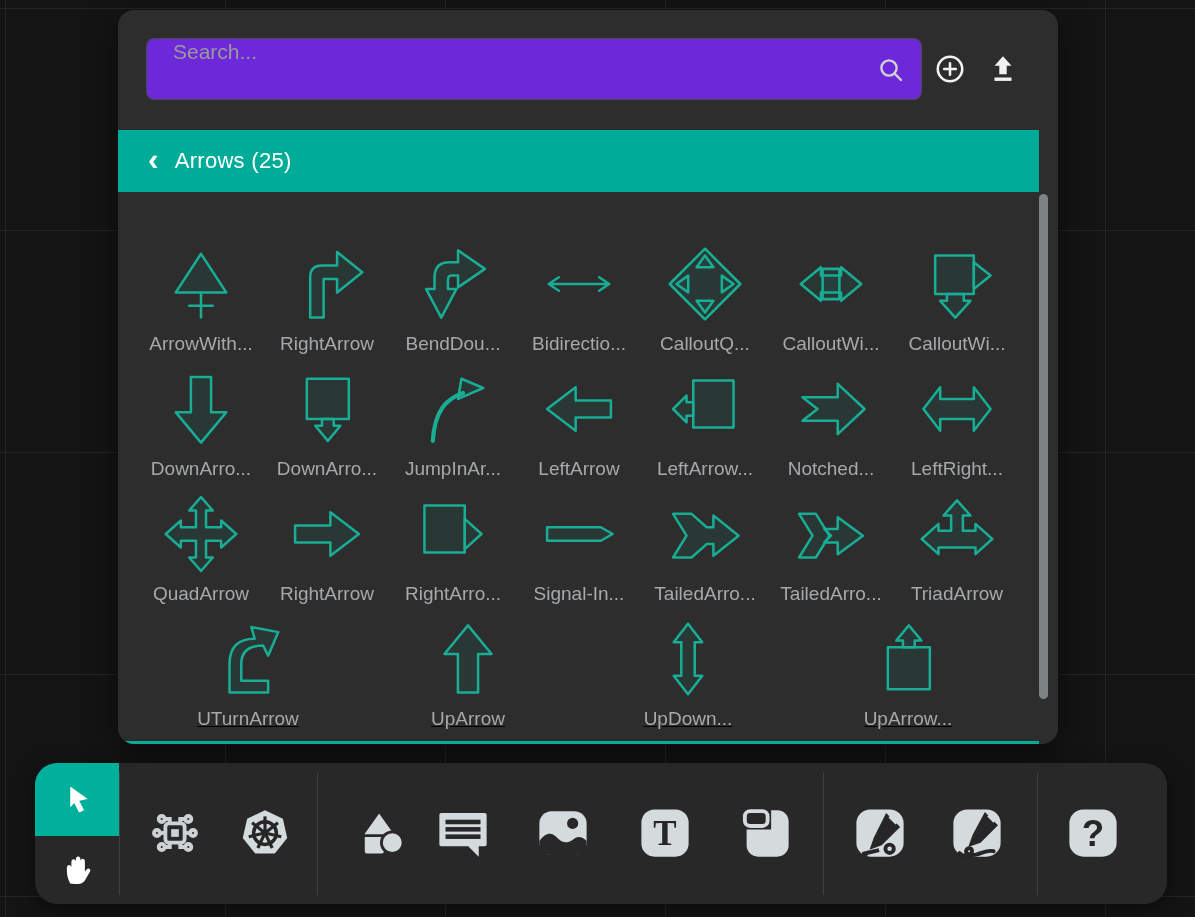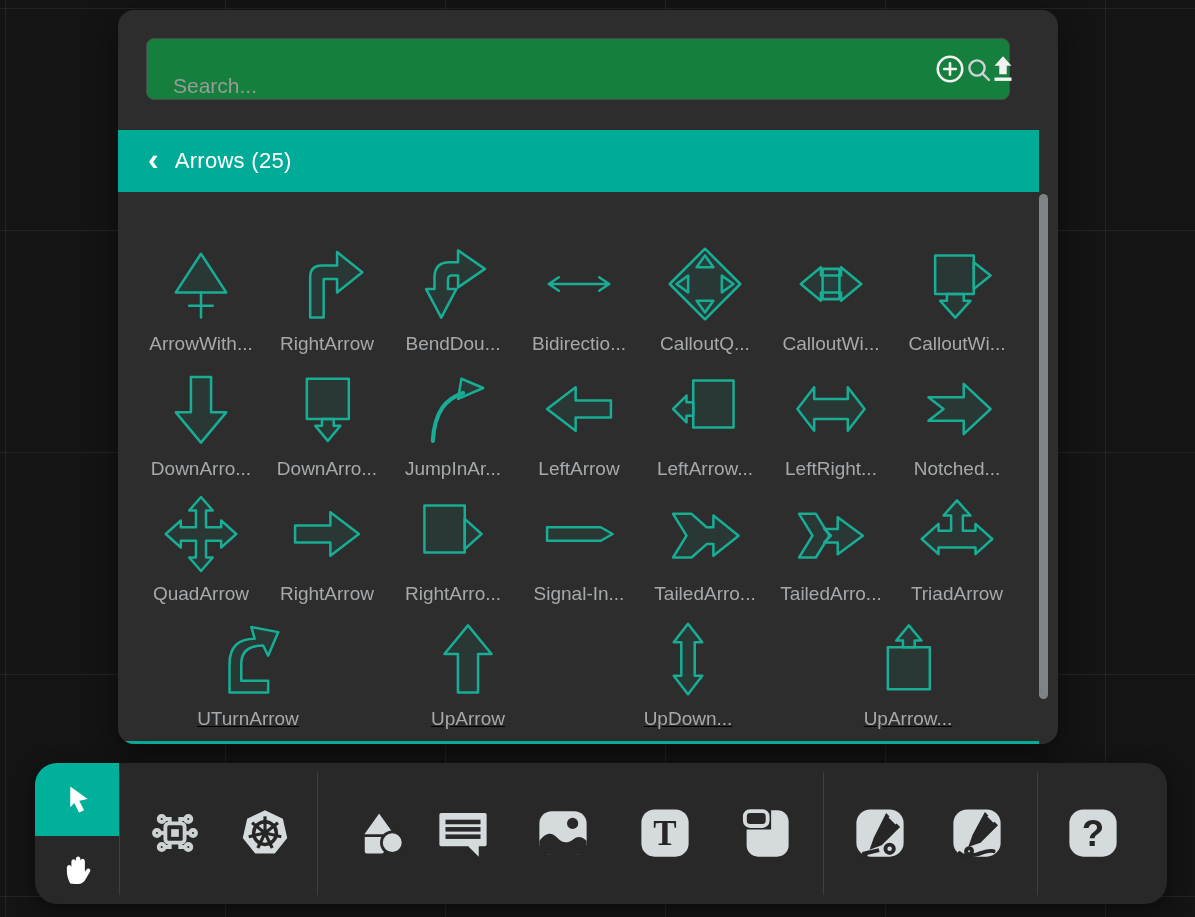--- a/index.html
+++ b/index.html
@@ -8,22 +8,22 @@
   #stage{position:relative;width:1195px;height:917px;overflow:hidden;background:#141414;
     background-image:
       linear-gradient(to right,#242424 1px,transparent 1px),
       linear-gradient(to bottom,#242424 1px,transparent 1px);
     background-size:220px 222px;
     background-position:5px 8px;}
 
   
   .panel{position:absolute;left:118px;top:10px;width:940px;height:734px;background:#2d2d2d;
     border-radius:16px;box-shadow:0 10px 30px rgba(0,0,0,.5);}
-  .search-box{position:absolute;left:28px;top:28px;width:864px;height:62px;background:#15803d;
-    border:1px solid #4a4a4a;border-radius:8px;display:flex;align-items:flex-end;padding:0 52px 0 24px;}
+  .search-box{position:absolute;left:28px;top:28px;width:776px;height:62px;background:#6d28d9;
+    border:1px solid #4a4a4a;border-radius:8px;display:flex;align-items:flex-start;padding:0 52px 0 24px;}
   .search-box input{flex:1;background:transparent;border:none;outline:none;color:#ddd;
     font-size:21px;font-family:"Liberation Sans",sans-serif;}
   .search-box input::placeholder{color:#9a9a9a;}
   .search-mag{position:absolute;right:14px;top:15px;}
   .top-icon-btn{position:absolute;top:38px;width:42px;height:42px;background:transparent;border:none;
     padding:0;cursor:pointer;display:flex;align-items:center;justify-content:center;}
   .btn-add{left:811px;}
   .btn-upload{left:864px;}
 
   .cat-header{position:absolute;left:0;top:120px;width:921px;height:62px;background:#00ac97;
@@ -203,32 +203,32 @@
               <svg class="shape-svg" viewBox="0 0 100 100">
                 <path d="M36 16 H84 V72 H36 Z"></path>
                 <path d="M36 42 H28 V34 L12 50 L28 66 V58 H36 Z"></path>
               </svg>
             </div>
             <div class="shape-label">LeftArrow...</div>
           </div>
           <div class="shape-cell">
             <div class="icon-area">
               <svg class="shape-svg" viewBox="0 0 100 100">
+                <path d="M16 36 H58 V20 L90 50 L58 80 V64 H16 L34 50 Z"></path>
+              </svg>
+            </div>
+            <div class="shape-label">Notched...</div>
+          </div>
+          <div class="shape-cell">
+            <div class="icon-area">
+              <svg class="shape-svg" viewBox="0 0 100 100">
                 <path d="M30 38 H70 V24 L90 50 L70 76 V62 H30 V76 L10 50 L30 24 Z"></path>
               </svg>
             </div>
             <div class="shape-label">LeftRight...</div>
-          </div>
-          <div class="shape-cell">
-            <div class="icon-area">
-              <svg class="shape-svg" viewBox="0 0 100 100">
-                <path d="M16 36 H58 V20 L90 50 L58 80 V64 H16 L34 50 Z"></path>
-              </svg>
-            </div>
-            <div class="shape-label">Notched...</div>
           </div>
         </div>
         <div class="shape-row">
           <div class="shape-cell">
             <div class="icon-area">
               <svg class="shape-svg" viewBox="0 0 100 100">
                 <path d="M50 6 L64 22 H56 V42 H74 V34 L92 50 L74 66 V58 H56 V78 H64 L50 94 L36 78 H44 V58 H26 V66 L8 50 L26 34 V42 H44 V22 H36 Z"></path>
               </svg>
             </div>
             <div class="shape-label">QuadArrow</div>

